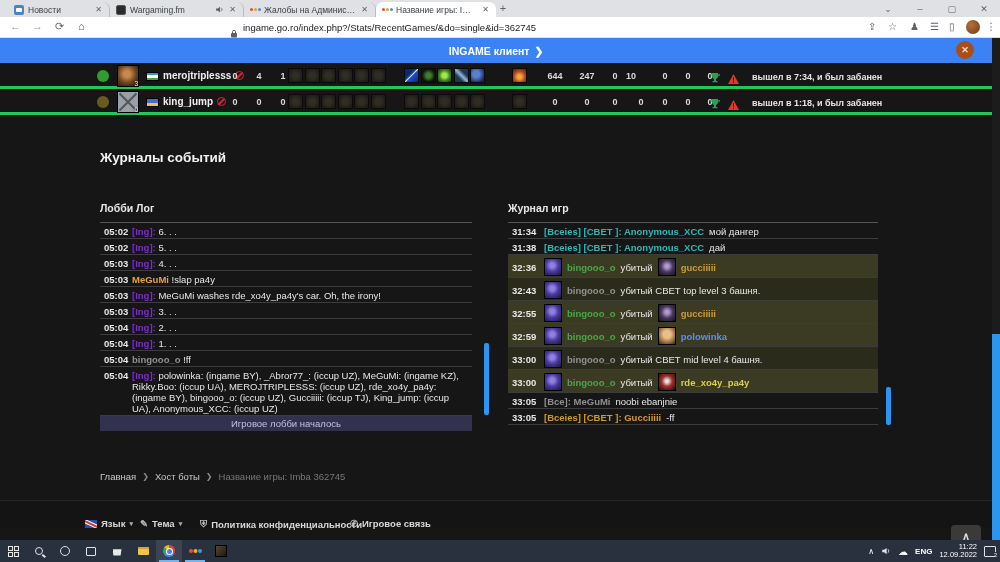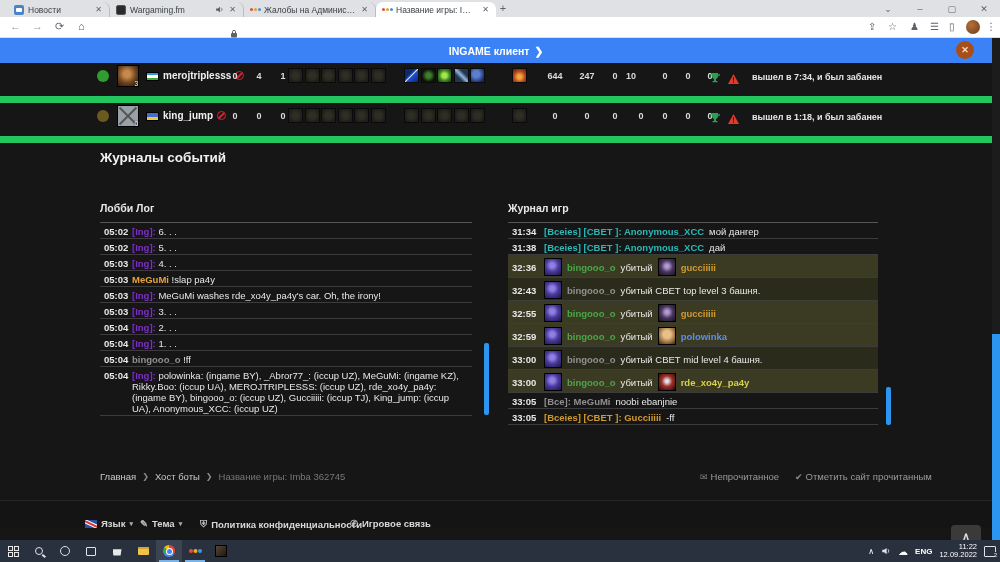--- a/index.html
+++ b/index.html
@@ -35,21 +35,21 @@
   
   #viewport { position:absolute; left:0; top:38px; width:992px; height:502px; background:#161616; overflow:hidden; }
   #page-scrollbar { position:absolute; left:992px; top:38px; width:8px; height:502px; background:#1c1c1c; }
   #page-thumb { position:absolute; left:0; top:296px; width:8px; height:206px; background:#2b95ef; }
 
   #banner { position:absolute; left:0; top:0; width:992px; height:25px; background:#3b82f6; display:flex; align-items:center; justify-content:center; gap:5px; color:#fff; font-weight:bold; font-size:10.5px; }
   #banner-close { position:absolute; right:18px; top:3px; width:18px; height:18px; border-radius:50%; background:#a94e17; color:#f4dcc8; font-size:9px; line-height:18px; text-align:center; }
 
   
   #players { position:absolute; left:0; top:25px; width:992px; }
-  .p-row { position:relative; height:40px; border-bottom:7px solid #22c55e; }
+  .p-row { position:relative; height:26px; border-bottom:3px solid #22c55e; }
   .p-dot { position:absolute; left:97px; top:7px; width:12px; height:12px; border-radius:50%; }
   .p-av { position:absolute; left:117px; top:2px; width:22px; height:22px; border:1px solid #000; }
   .p-av .lvl { position:absolute; right:0; bottom:-1px; font-size:6.5px; color:#fff; text-shadow:0 0 2px #000; }
   .av-hero { background:radial-gradient(circle at 45% 40%, #c58a4a 0 20%, #6e4420 55%, #241204); }
   .av-missing { background:#9aa0a8; }
   .av-missing::before, .av-missing::after { content:""; position:absolute; left:-2px; top:9px; width:24px; height:2px; background:#555; transform:rotate(45deg); }
   .av-missing::after { transform:rotate(-45deg); }
   .p-flag { position:absolute; left:146px; top:9px; width:13px; height:9px; display:flex; flex-direction:column; border:0.5px solid #000; }
   .p-flag div { flex:1; }
   .p-name { position:absolute; left:163px; top:7px; display:flex; align-items:center; gap:4px; font-size:10px; font-weight:bold; color:#f0f0f0; }
@@ -171,20 +171,21 @@
     <span class="nav-ic" style="left:10px">←</span>
     <span class="nav-ic" style="left:32px">→</span>
     <span class="nav-ic dark" style="left:55px">⟳</span>
     <span class="nav-ic dark" style="left:78px">⌂</span>
     <span id="lock-icon">
       <svg width="8" height="9" viewBox="0 0 8 9">
           <rect x="1" y="4" width="6" height="4.5" rx="1" fill="#5f6368"></rect>
           <path d="M2.5 4V2.8a1.5 1.5 0 0 1 3 0V4" stroke="#5f6368" fill="none"></path>
         </svg>
     </span>
+    <span id="url-text">ingame.go.ro/index.php?/Stats/RecentGames/&amp;do=single&amp;id=362745</span>
     <span class="tb-right" style="left:868px">⇪</span>
     <span class="tb-right" style="left:888px">☆</span>
     <span class="tb-right" style="left:910px">♟</span>
     <span class="tb-right" style="left:930px">☰</span>
     <span class="tb-right" style="left:949px">▯</span>
     <span id="profile-avatar"></span>
     <span class="tb-right" style="left:986px">⋮</span>
   </div>
 
   <div id="viewport">
@@ -297,20 +298,21 @@
         <div class="log-row"><span class="t">05:02</span><span style="color: rgb(123, 47, 196); font-weight: bold;">[Ing]: </span><span style="color: rgb(232, 232, 232);">6. . . </span></div>
         <div class="log-row"><span class="t">05:02</span><span style="color: rgb(123, 47, 196); font-weight: bold;">[Ing]: </span><span style="color: rgb(232, 232, 232);">5. . . </span></div>
         <div class="log-row"><span class="t">05:03</span><span style="color: rgb(123, 47, 196); font-weight: bold;">[Ing]: </span><span style="color: rgb(232, 232, 232);">4. . . </span></div>
         <div class="log-row"><span class="t">05:03</span><span style="color: rgb(232, 163, 61); font-weight: bold;">MeGuMi </span><span style="color: rgb(232, 232, 232);">!slap pa4y </span></div>
         <div class="log-row"><span class="t">05:03</span><span style="color: rgb(123, 47, 196); font-weight: bold;">[Ing]: </span><span style="color: rgb(232, 232, 232);">MeGuMi washes rde_xo4y_pa4y's car. Oh, the irony! </span></div>
         <div class="log-row"><span class="t">05:03</span><span style="color: rgb(123, 47, 196); font-weight: bold;">[Ing]: </span><span style="color: rgb(232, 232, 232);">3. . . </span></div>
         <div class="log-row"><span class="t">05:04</span><span style="color: rgb(123, 47, 196); font-weight: bold;">[Ing]: </span><span style="color: rgb(232, 232, 232);">2. . . </span></div>
         <div class="log-row"><span class="t">05:04</span><span style="color: rgb(123, 47, 196); font-weight: bold;">[Ing]: </span><span style="color: rgb(232, 232, 232);">1. . . </span></div>
         <div class="log-row"><span class="t">05:04</span><span style="color: rgb(144, 144, 144); font-weight: bold;">bingooo_o </span><span style="color: rgb(232, 232, 232);">!ff </span></div>
         <div class="log-row"><span class="t">05:04</span><span style="color: rgb(123, 47, 196); font-weight: bold;">[Ing]: </span><span style="color: rgb(232, 232, 232);">polowinka: (ingame BY), _Abror77_: (iccup UZ), MeGuMi: (ingame KZ), Rikky.Boo: (iccup UA), MEROJTRIPLESSS: (iccup UZ), rde_xo4y_pa4y: (ingame BY), bingooo_o: (iccup UZ), Gucciiiii: (iccup TJ), King_jump: (iccup UA), Anonymous_XCC: (iccup UZ) </span></div>
+        <div class="lobby-footer">Игровое лобби началось</div>
       </div>
     <div id="game-panel">
         <div class="log-row g-row" style="background: transparent;">
           <span class="t">31:34</span>
           <span style="color: rgb(47, 183, 183); font-weight: bold;">[Bceies] [СВЕТ ]: Anonymous_XCC</span>
           <span style="color: rgb(232, 232, 232);">мой дангер</span>
         </div>
         <div class="log-row g-row" style="background: transparent;">
           <span class="t">31:38</span>
           <span style="color: rgb(47, 183, 183); font-weight: bold;">[Bceies] [СВЕТ ]: Anonymous_XCC</span>
@@ -375,24 +377,20 @@
     <div id="game-scroll" class="vscroll"></div>
 
     <div id="breadcrumb">
       <span>Главная</span>
       <span class="sep">❯</span>
       <span>Хост боты</span>
       <span class="sep">❯</span>
       <span class="current">Название игры: Imba 362745</span>
     </div>
 
-    <div id="page-meta">
-      <span><span class="ic">✉</span><span>Непрочитанное</span></span>
-      <span><span class="ic">✔</span><span>Отметить сайт прочитанным</span></span>
-    </div>
 
     <div id="site-footer">
       <div class="f-link" style="left:85px">
         <span class="f-flag"></span>
         <span>Язык</span>
         <span class="f-caret">▾</span>
       </div>
       <div class="f-link" style="left:140px">
         <span style="color:#bbb">✎</span>
         <span>Тема</span>

